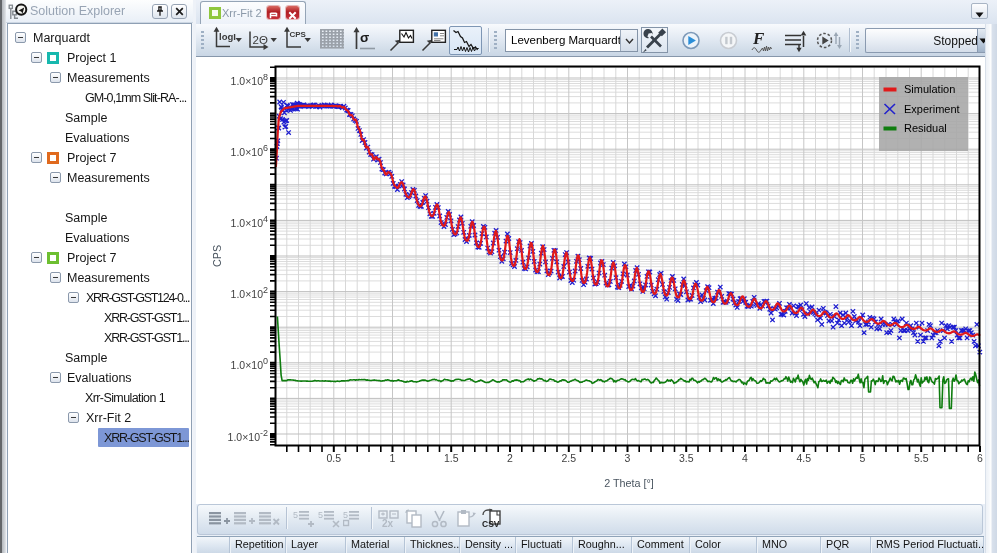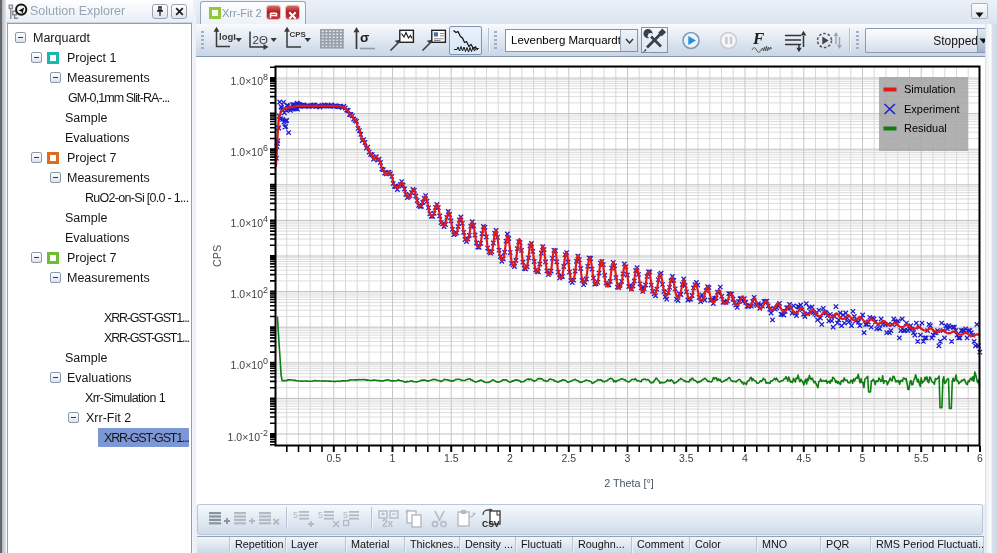--- a/index.html
+++ b/index.html
@@ -110,54 +110,55 @@
     <div class="trow" style="left:0;top:24px;width:184px">
       <div class="exp" style="left:23px"></div>
       <div class="picon" style="left:39px;border:3px solid #17b8ae;width:12px;height:12px;top:4px"></div>
       <span style="position:absolute;left:59px">Project 1</span>
     </div>
     <div class="trow" style="left:0;top:44px;width:184px">
       <div class="exp" style="left:42px"></div>
       <span style="position:absolute;left:59px">Measurements</span>
     </div>
     <div class="trow" style="left:0;top:64px;width:184px">
-      <span style="position:absolute;left:60px"><i style="font-style:normal;letter-spacing:-0.9px">GM-0,1mm Slit-RA-...</i></span>
+      <span style="position:absolute;left:77px"><i style="font-style:normal;letter-spacing:-0.9px">GM-0,1mm Slit-RA-...</i></span>
     </div>
     <div class="trow" style="left:0;top:84px;width:184px">
       <span style="position:absolute;left:57px">Sample</span>
     </div>
     <div class="trow" style="left:0;top:104px;width:184px">
       <span style="position:absolute;left:57px">Evaluations</span>
     </div>
     <div class="trow" style="left:0;top:124px;width:184px">
       <div class="exp" style="left:23px"></div>
       <div class="picon" style="left:39px;border:3px solid #e06a1e;width:12px;height:12px;top:4px"></div>
       <span style="position:absolute;left:59px">Project 7</span>
     </div>
     <div class="trow" style="left:0;top:144px;width:184px">
       <div class="exp" style="left:42px"></div>
       <span style="position:absolute;left:59px">Measurements</span>
     </div>
-    <div class="trow" style="left:0;top:164px;width:184px">
-      <span style="position:absolute;left:77px"><i style="font-style:normal;letter-spacing:-0.7px">RuO2-on-Si [0.0 - 1...</i></span>
-    </div>
     <div class="trow" style="left:0;top:184px;width:184px">
       <span style="position:absolute;left:57px">Sample</span>
     </div>
     <div class="trow" style="left:0;top:204px;width:184px">
       <span style="position:absolute;left:57px">Evaluations</span>
     </div>
     <div class="trow" style="left:0;top:224px;width:184px">
       <div class="exp" style="left:23px"></div>
       <div class="picon" style="left:39px;border:3px solid #6dbf31;width:12px;height:12px;top:4px"></div>
       <span style="position:absolute;left:59px">Project 7</span>
     </div>
     <div class="trow" style="left:0;top:244px;width:184px">
       <div class="exp" style="left:42px"></div>
       <span style="position:absolute;left:59px">Measurements</span>
+    </div>
+    <div class="trow" style="left:0;top:264px;width:184px">
+      <div class="exp" style="left:60px"></div>
+      <span style="position:absolute;left:78px"><i style="font-style:normal;letter-spacing:-1.3px">XRR-GST-GST124-0...</i></span>
     </div>
     <div class="trow" style="left:0;top:284px;width:184px">
       <span style="position:absolute;left:96px"><i style="font-style:normal;letter-spacing:-1.2px">XRR-GST-GST1...</i></span>
     </div>
     <div class="trow" style="left:0;top:304px;width:184px">
       <span style="position:absolute;left:96px"><i style="font-style:normal;letter-spacing:-1.2px">XRR-GST-GST1...</i></span>
     </div>
     <div class="trow" style="left:0;top:324px;width:184px">
       <span style="position:absolute;left:57px">Sample</span>
     </div>

